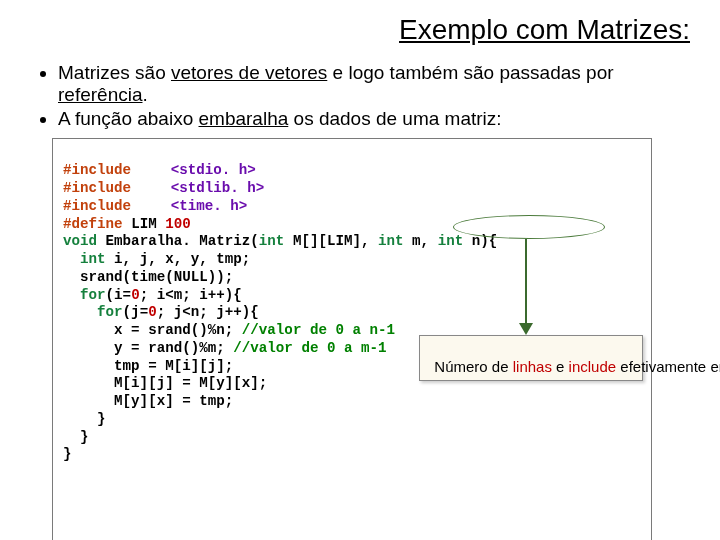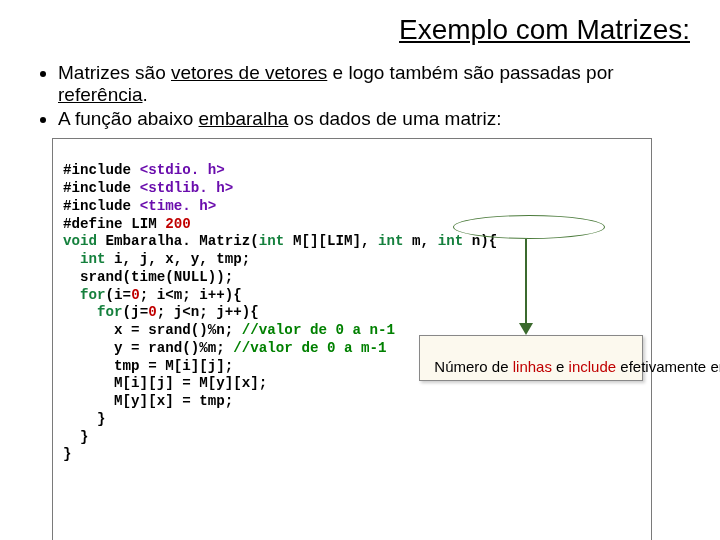--- a/index.html
+++ b/index.html
@@ -34,22 +34,22 @@
     font-family: "Courier New", monospace;
     font-weight: bold;
     font-size: 14.2px;
     line-height: 1.25;
     white-space: pre;
     position: relative;
     width: 600px;
     box-sizing: border-box;
   }
   .kw-blue { color: #15803d; }
-  .kw-teal { color: #000000; }
-  .kw-purple { color: #6a0dad; }
+  .kw-teal { color: #c2410c; }
+  .kw-purple { color: #6a0dad; margin-left: 31px; }
   .red { color: #c00000; }
   .comment { color: #008000; text-align: center; }
   .oval {
     position: absolute;
     border: 1.6px solid #4a7a3a;
     border-radius: 50%;
     width: 150px;
     height: 22px;
     top: 76px;
     left: 400px;
@@ -98,21 +98,21 @@
 
 <ul class="bullets">
   <li><span>Matrizes são </span><span class="u">vetores de vetores</span><span> e logo também são passadas por </span><span class="u">referência</span><span>.</span></li>
   <li><span>A função abaixo </span><span class="u">embaralha</span><span> os dados de uma matriz:</span></li>
 </ul>
 
 <div class="codeblock">
 <span class="kw-teal">#include </span><span class="kw-purple">&lt;stdio. h&gt;</span>
 <span class="kw-teal">#include </span><span class="kw-purple">&lt;stdlib. h&gt;</span>
 <span class="kw-teal">#include </span><span class="kw-purple">&lt;time. h&gt;</span>
-<span class="kw-teal">#define </span><span>LIM </span><span class="red">200</span>
+<span class="kw-teal">#define </span><span>LIM </span><span class="red">100</span>
 <span class="kw-blue">void</span><span> Embaralha. Matriz(</span><span class="kw-blue">int</span><span> M[][LIM], </span><span class="kw-blue">int</span><span> m, </span><span class="kw-blue">int</span><span> n){</span>
 <span>  </span><span class="kw-blue">int</span><span> i, j, x, y, tmp;</span>
 <span>  srand(time(NULL));</span>
 <span>  </span><span class="kw-blue">for</span><span>(i=</span><span class="red">0</span><span>; i&lt;m; i++){</span>
 <span>    </span><span class="kw-blue">for</span><span>(j=</span><span class="red">0</span><span>; j&lt;n; j++){</span>
 <span>      x = srand()%n; </span><span class="comment">//valor de 0 a n-1</span>
 <span>      y = rand()%m; </span><span class="comment">//valor de 0 a m-1</span>
 <span>      tmp = M[i][j];</span>
 <span>      M[i][j] = M[y][x];</span>
 <span>      M[y][x] = tmp;</span>

